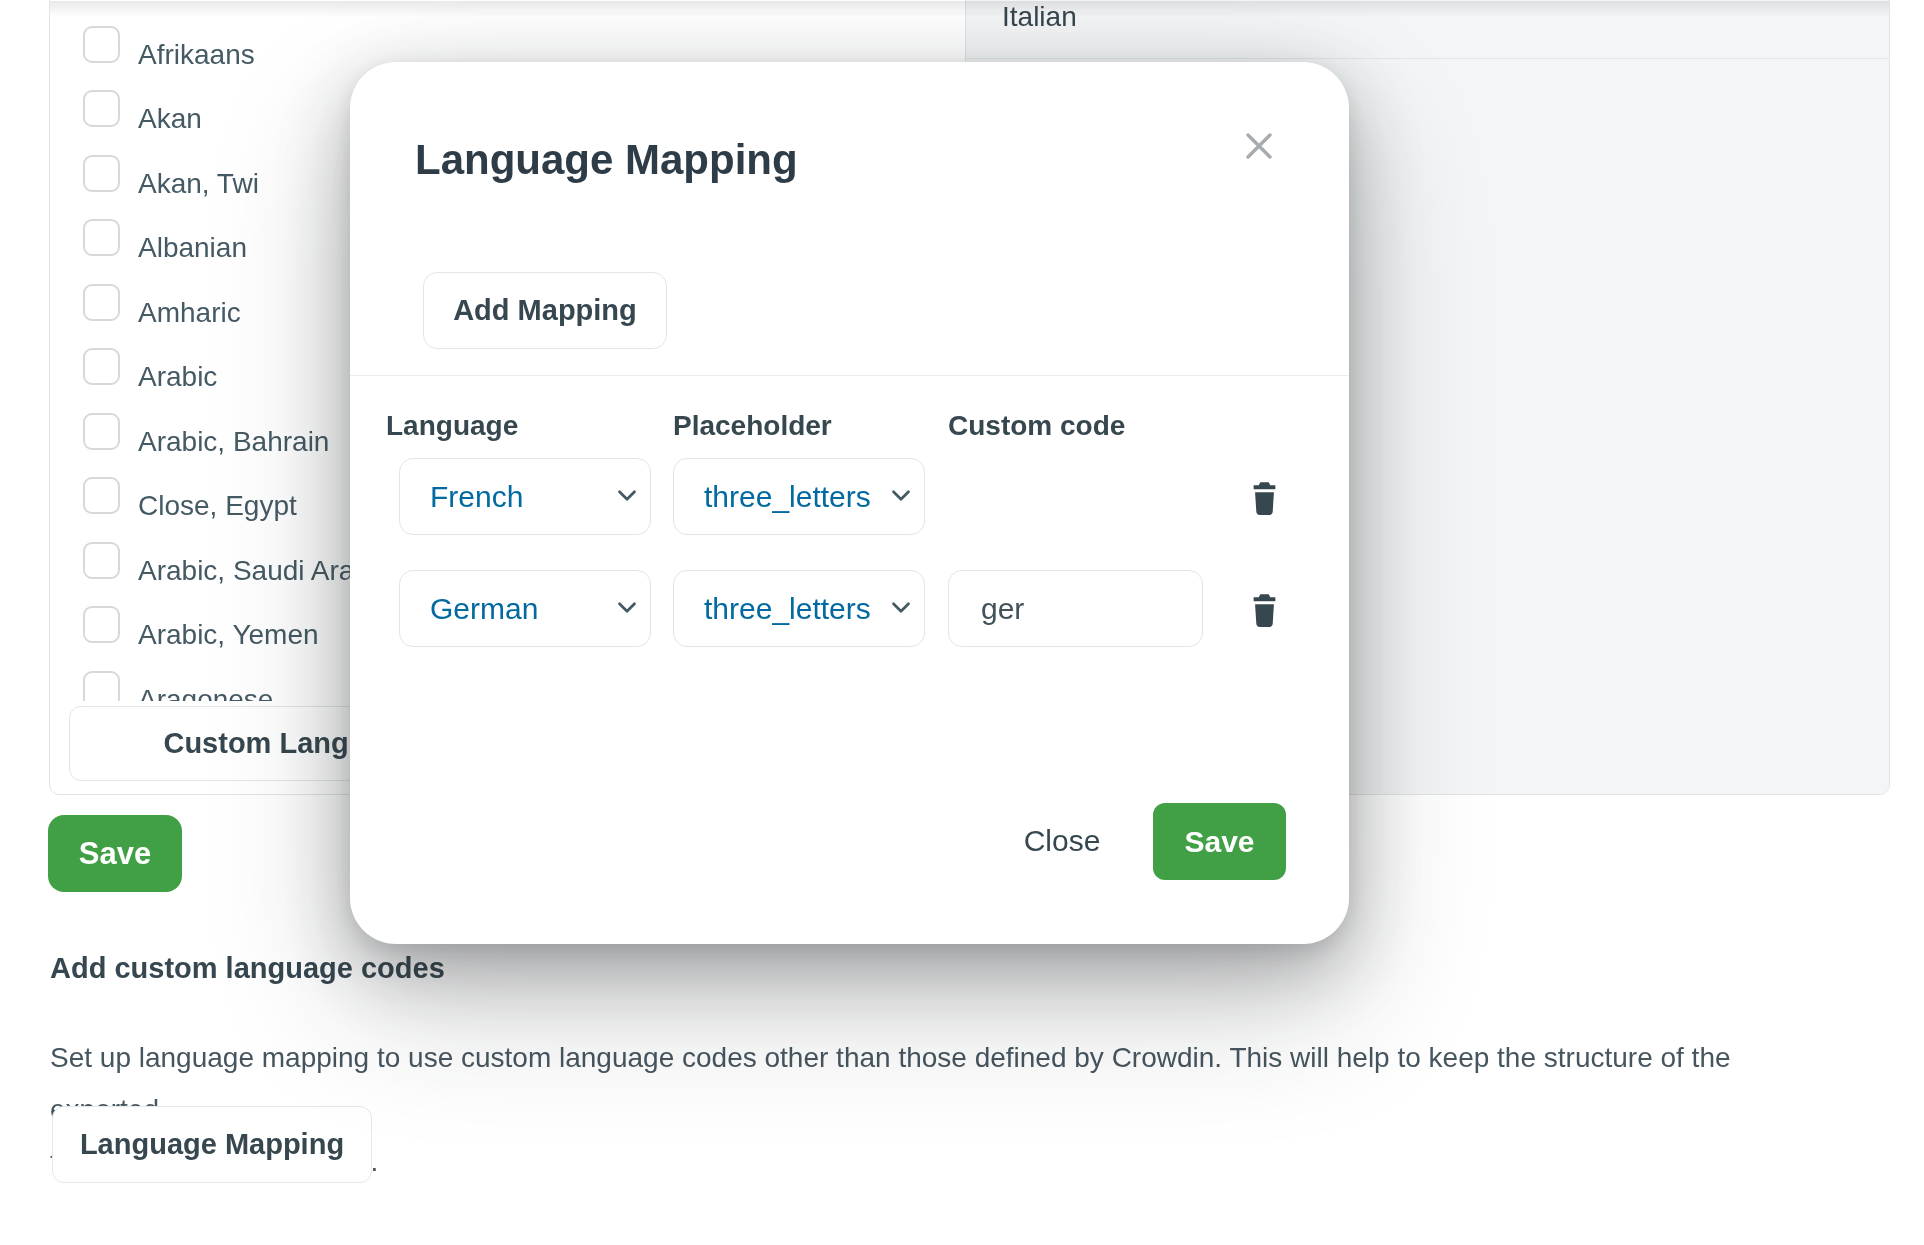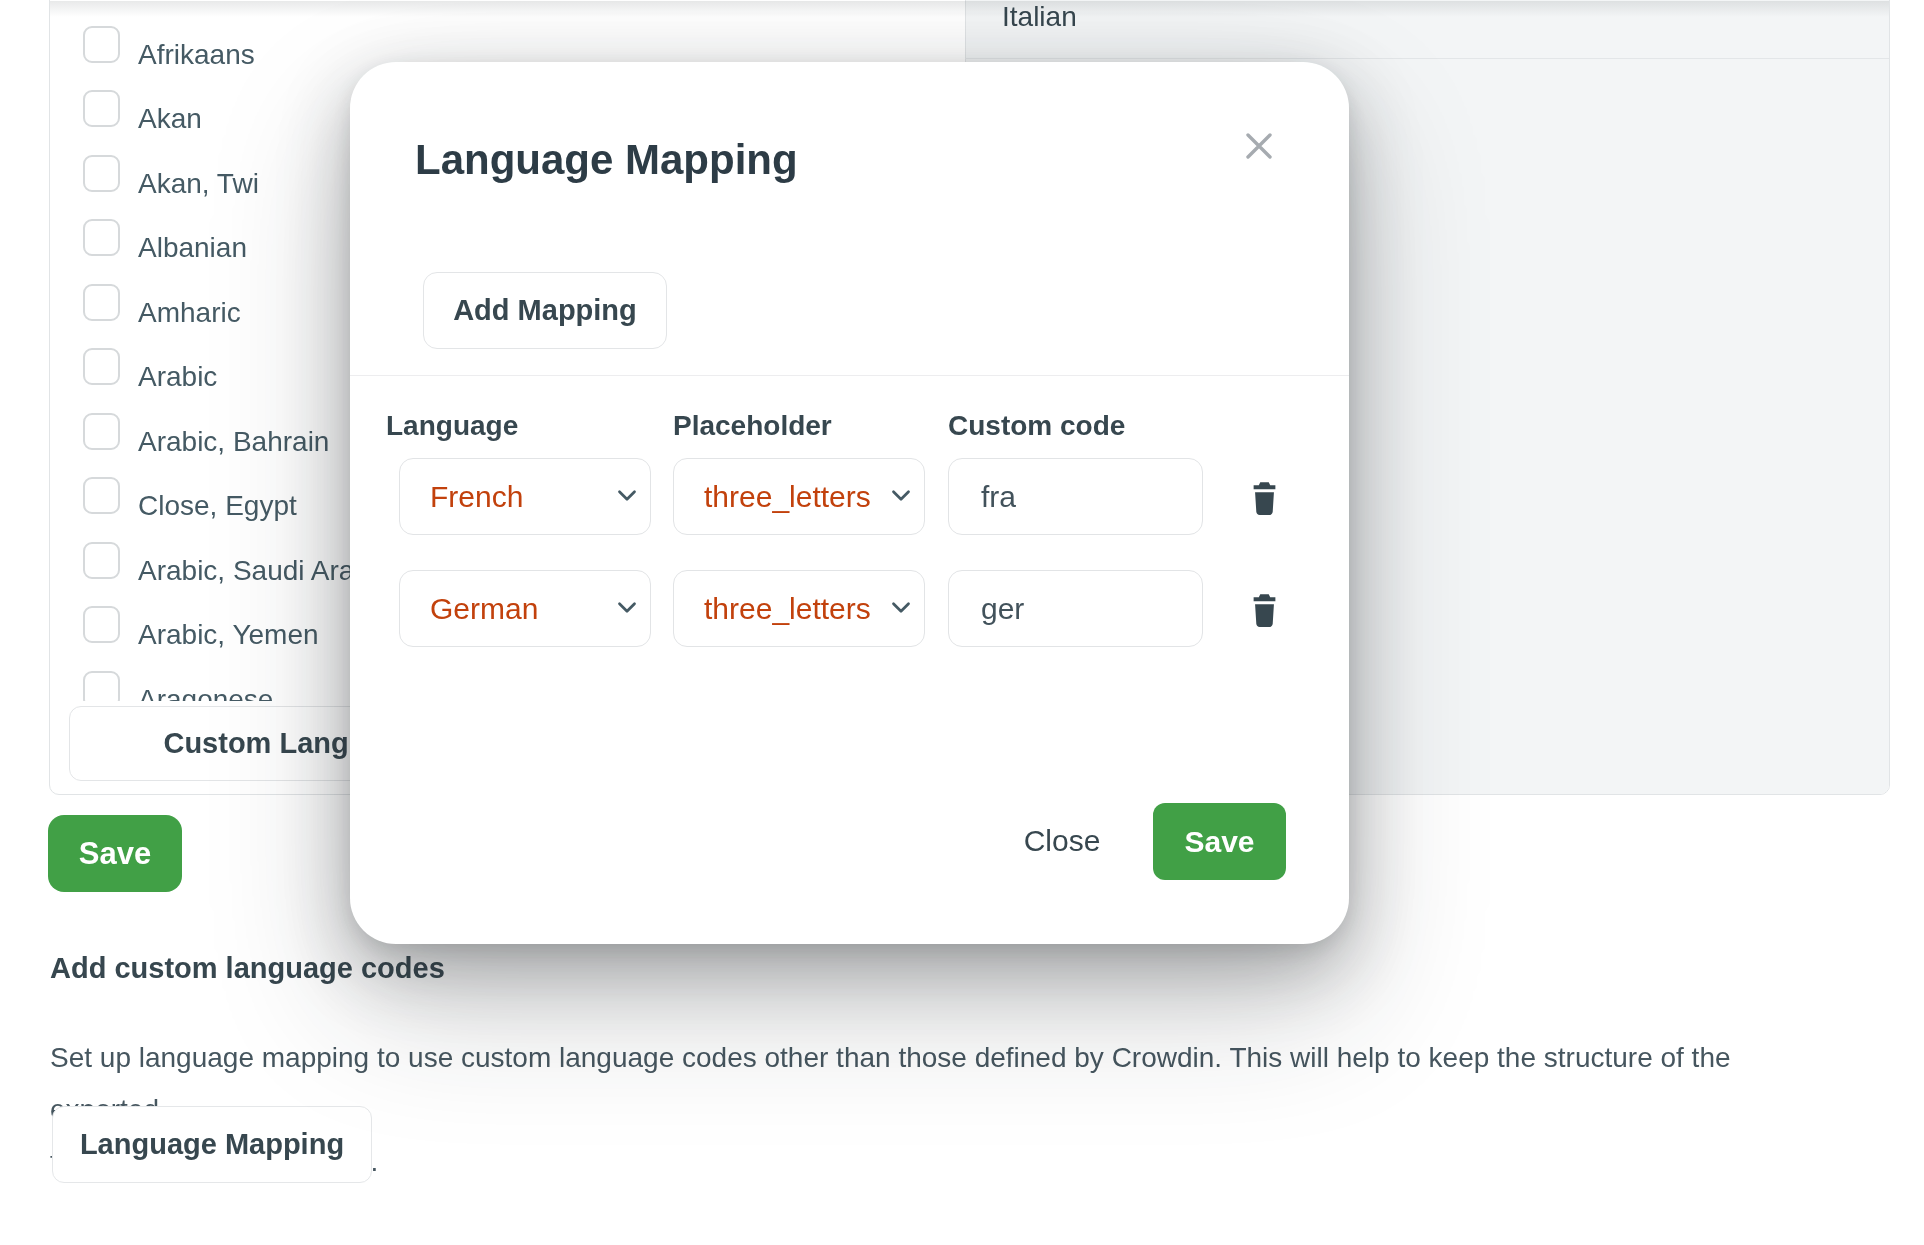--- a/index.html
+++ b/index.html
@@ -46,21 +46,21 @@
   .add-mapping-btn { left:48px; top:210px; width:244px; height:77px; background:#fff;
     border:1px solid #e3e5e7; border-radius:14px; display:flex; align-items:center; justify-content:center;
     font-size:29px; font-weight:600; color:#37474f; font-family:"Liberation Sans", sans-serif; cursor:pointer;margin-left:25px; }
   .modal-divider { left:0; top:313px; width:100%; height:1px; background:#ededef; }
   .col-header { top:348px; font-size:28px; font-weight:600; color:#37474f; }
   .map-row { position:absolute; left:0; width:100%; height:77px; }
   .row-1 { top:396px; } .row-2 { top:508px;text-decoration:underline; }
   .field { position:absolute; top:0; height:77px; background:#fff; border:1.5px solid #e2e4e6;
     border-radius:14px; display:flex; align-items:center; }
   .select { cursor:pointer; }
-  .sel-text { margin-left:30px; font-size:30px; color:#c2410c; white-space:nowrap; overflow:hidden;text-align:right; }
+  .sel-text { margin-left:30px; font-size:30px; color:#0369a1; white-space:nowrap; overflow:hidden;text-align:right; }
   .select-language { left:49px; width:252px; }
   .select-placeholder { left:323px; width:252px; }
   .select-placeholder .sel-text { max-width:186px; }
   .chevron { position:absolute; right:13px; top:30px; }
   .code-input { position:absolute; left:598px; top:0; width:255px; height:77px; background:#fff;
     border:1.5px solid #e2e4e6; border-radius:14px; padding-left:32px; font-size:30px; color:#42525b;
     font-family:"Liberation Sans", sans-serif; outline:none; }
   .trash-btn { position:absolute; left:894px; top:18px; width:40px; height:44px; background:none; border:none;
     display:flex; align-items:center; justify-content:center; cursor:pointer; }
   .modal-close-btn { left:652px; top:740px; width:120px; height:77px; background:none; border:none;
@@ -175,21 +175,20 @@
       <svg class="chevron" width="20" height="13" viewBox="0 0 16 10">
         <path d="M2 2 L8 8 L14 2" fill="none" stroke="#455a64" stroke-width="2.2" stroke-linecap="round" stroke-linejoin="round"></path>
       </svg>
     </div>
     <div class="field select select-placeholder">
       <span class="sel-text">three_letters</span>
       <svg class="chevron" width="20" height="13" viewBox="0 0 16 10">
         <path d="M2 2 L8 8 L14 2" fill="none" stroke="#455a64" stroke-width="2.2" stroke-linecap="round" stroke-linejoin="round"></path>
       </svg>
     </div>
-    <input class="code-input" type="text" value="fra" style="">
     <button class="trash-btn">
       <svg width="29" height="37" viewBox="0 0 24 30">
         <path fill="#37474f" d="M8.5 1.5h7l1.2 2.5H21v3.4H3V4h4.3L8.5 1.5z"></path>
         <path fill="#37474f" d="M4.2 9.9h15.6l-1 16.1c-.1 1.5-1.3 2.6-2.8 2.6H8c-1.5 0-2.7-1.1-2.8-2.6l-1-16.1z"></path>
       </svg>
     </button>
   </div>
 
   <div class="map-row row-2">
     <div class="field select select-language">

